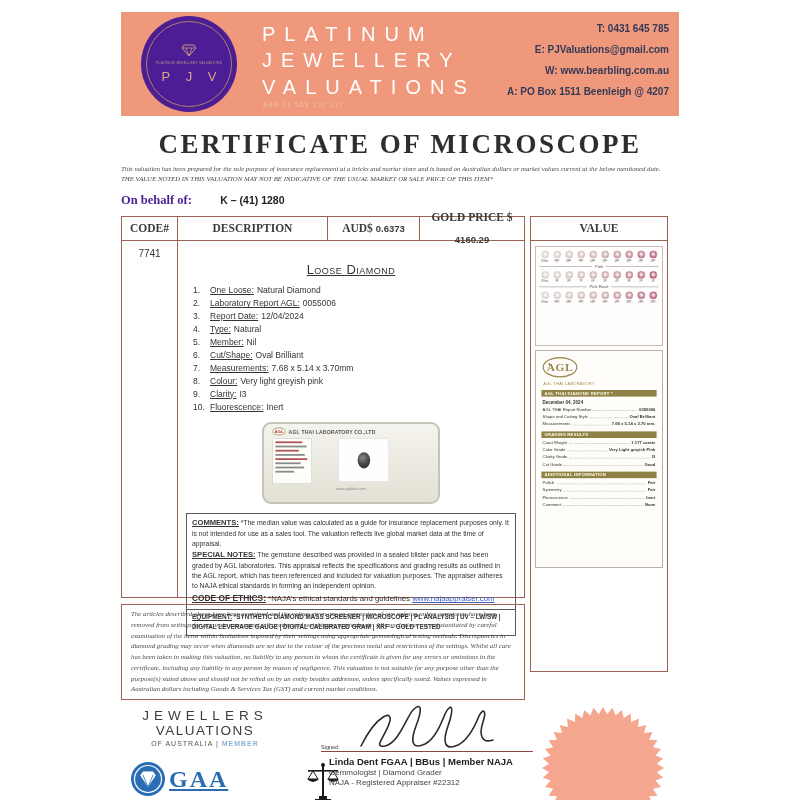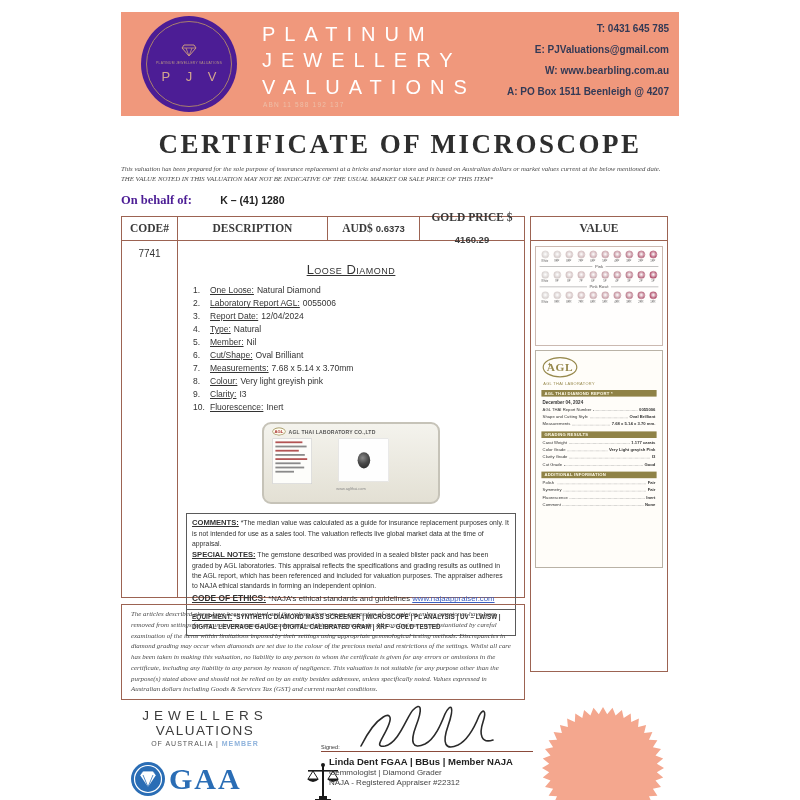--- a/index.html
+++ b/index.html
@@ -115,21 +115,21 @@
 
   
   .footer { position:relative; margin-top:6px; height:130px; }
   .jaa { position:absolute; left:12px; top:2px; width:144px; text-align:center; color:#3c3c3c; }
   .jaa-l1 { font-size:13.5px; letter-spacing:5px; }
   .jaa-l2 { font-size:13.5px; letter-spacing:1.5px; }
   .jaa-l3 { font-size:7px; letter-spacing:1px; margin-top:2px; color:#555; }
   .member { color:#8fb3dc; font-weight:700; }
   .gaa { position:absolute; left:8px; top:54px; width:150px; }
   .gaa-top { display:flex; align-items:center; }
-  .gaa-acronym { font-family:"Liberation Serif",serif; font-weight:700; font-size:30px; color:#2a6db5; letter-spacing:2px; margin-left:2px; }
+  .gaa-acronym { font-family:"Liberation Serif",serif; font-weight:700; font-size:24px; color:#2a6db5; letter-spacing:2px; margin-left:2px;text-decoration:underline; }
   .gaa-name { font-size:6.2px; font-weight:700; color:#2a6db5; border-bottom:1px solid #2a6db5; padding-bottom:1px; text-align:center; width:142px; }
   .naja { position:absolute; left:172px; top:56px; width:60px; text-align:center; }
   .signed { position:absolute; left:200px; top:0; width:212px; }
   .sig-svg { position:absolute; left:34px; top:-4px; }
   .sig-line { position:absolute; left:0; top:45px; width:212px; border-bottom:1.5px solid #8a4a3a; }
   .tiny-label { position:absolute; left:0; top:38px; font-size:5.5px; color:#333; }
   .sig-block { position:absolute; top:50px; left:8px; color:#444; }
   .sig-name { font-weight:700; font-size:9.5px; color:#222; }
   .sig-sub { font-size:8px; margin-top:1px; }
   .seal { position:absolute; right:14px; top:0; }

